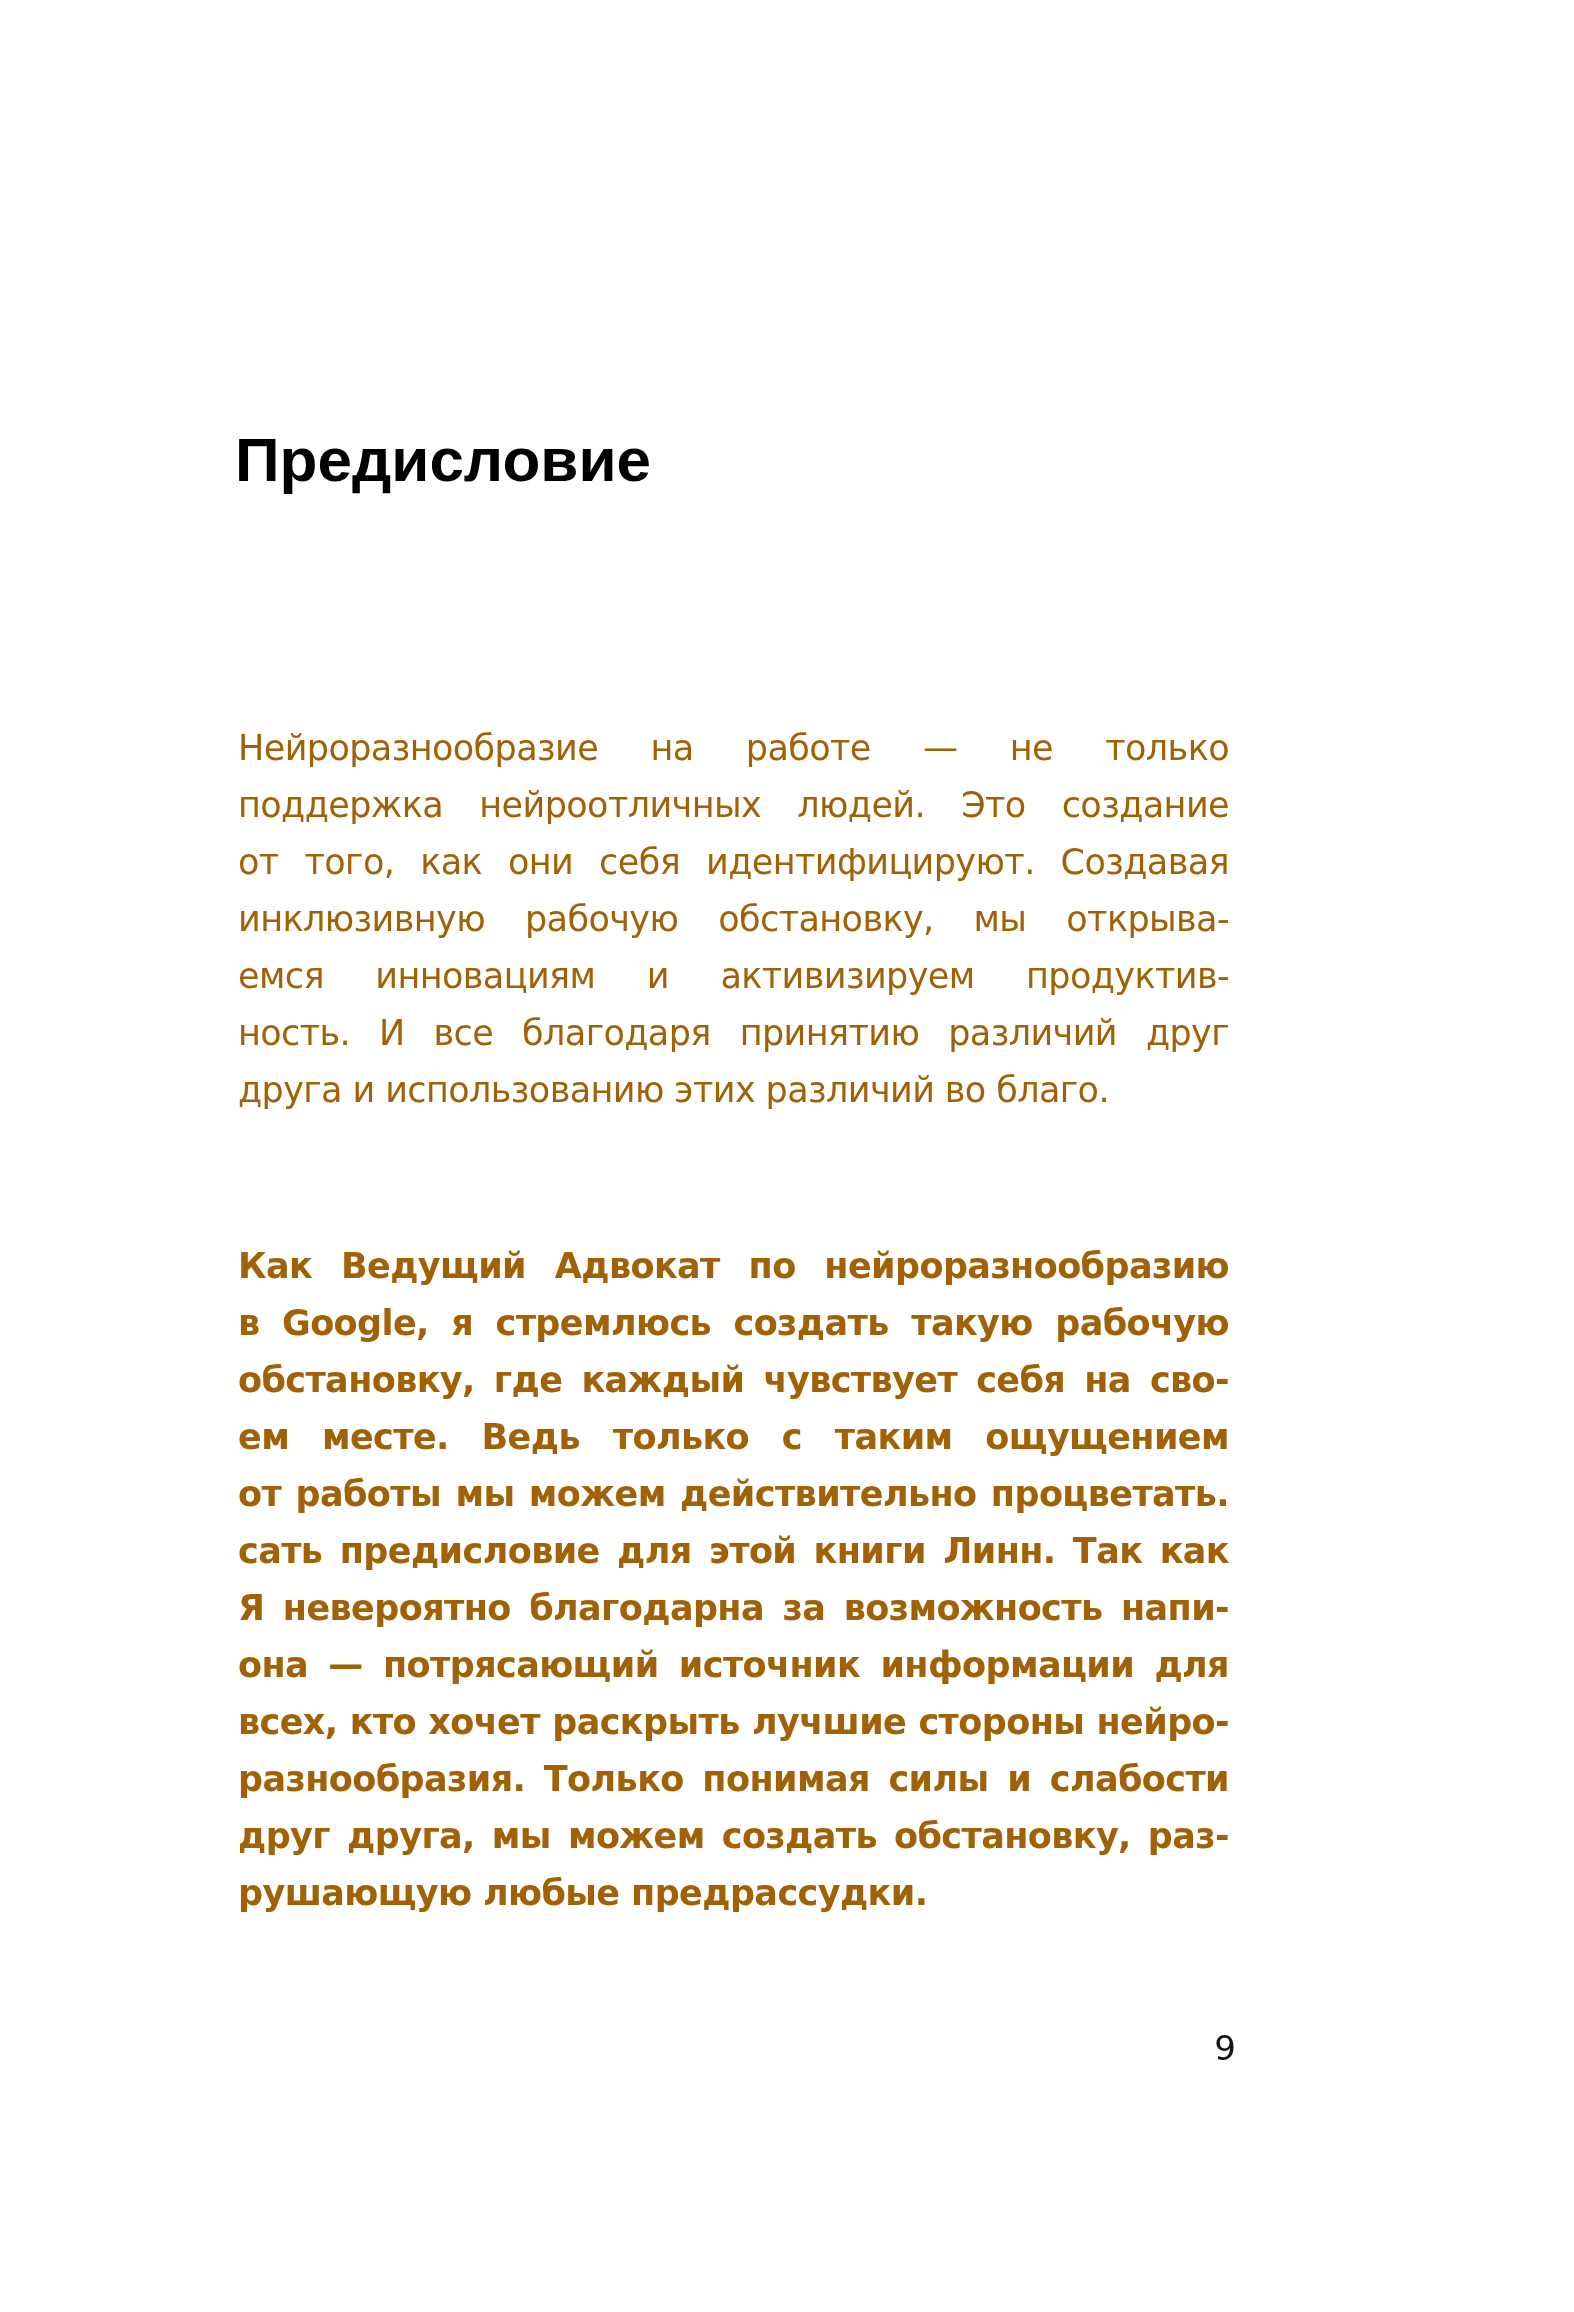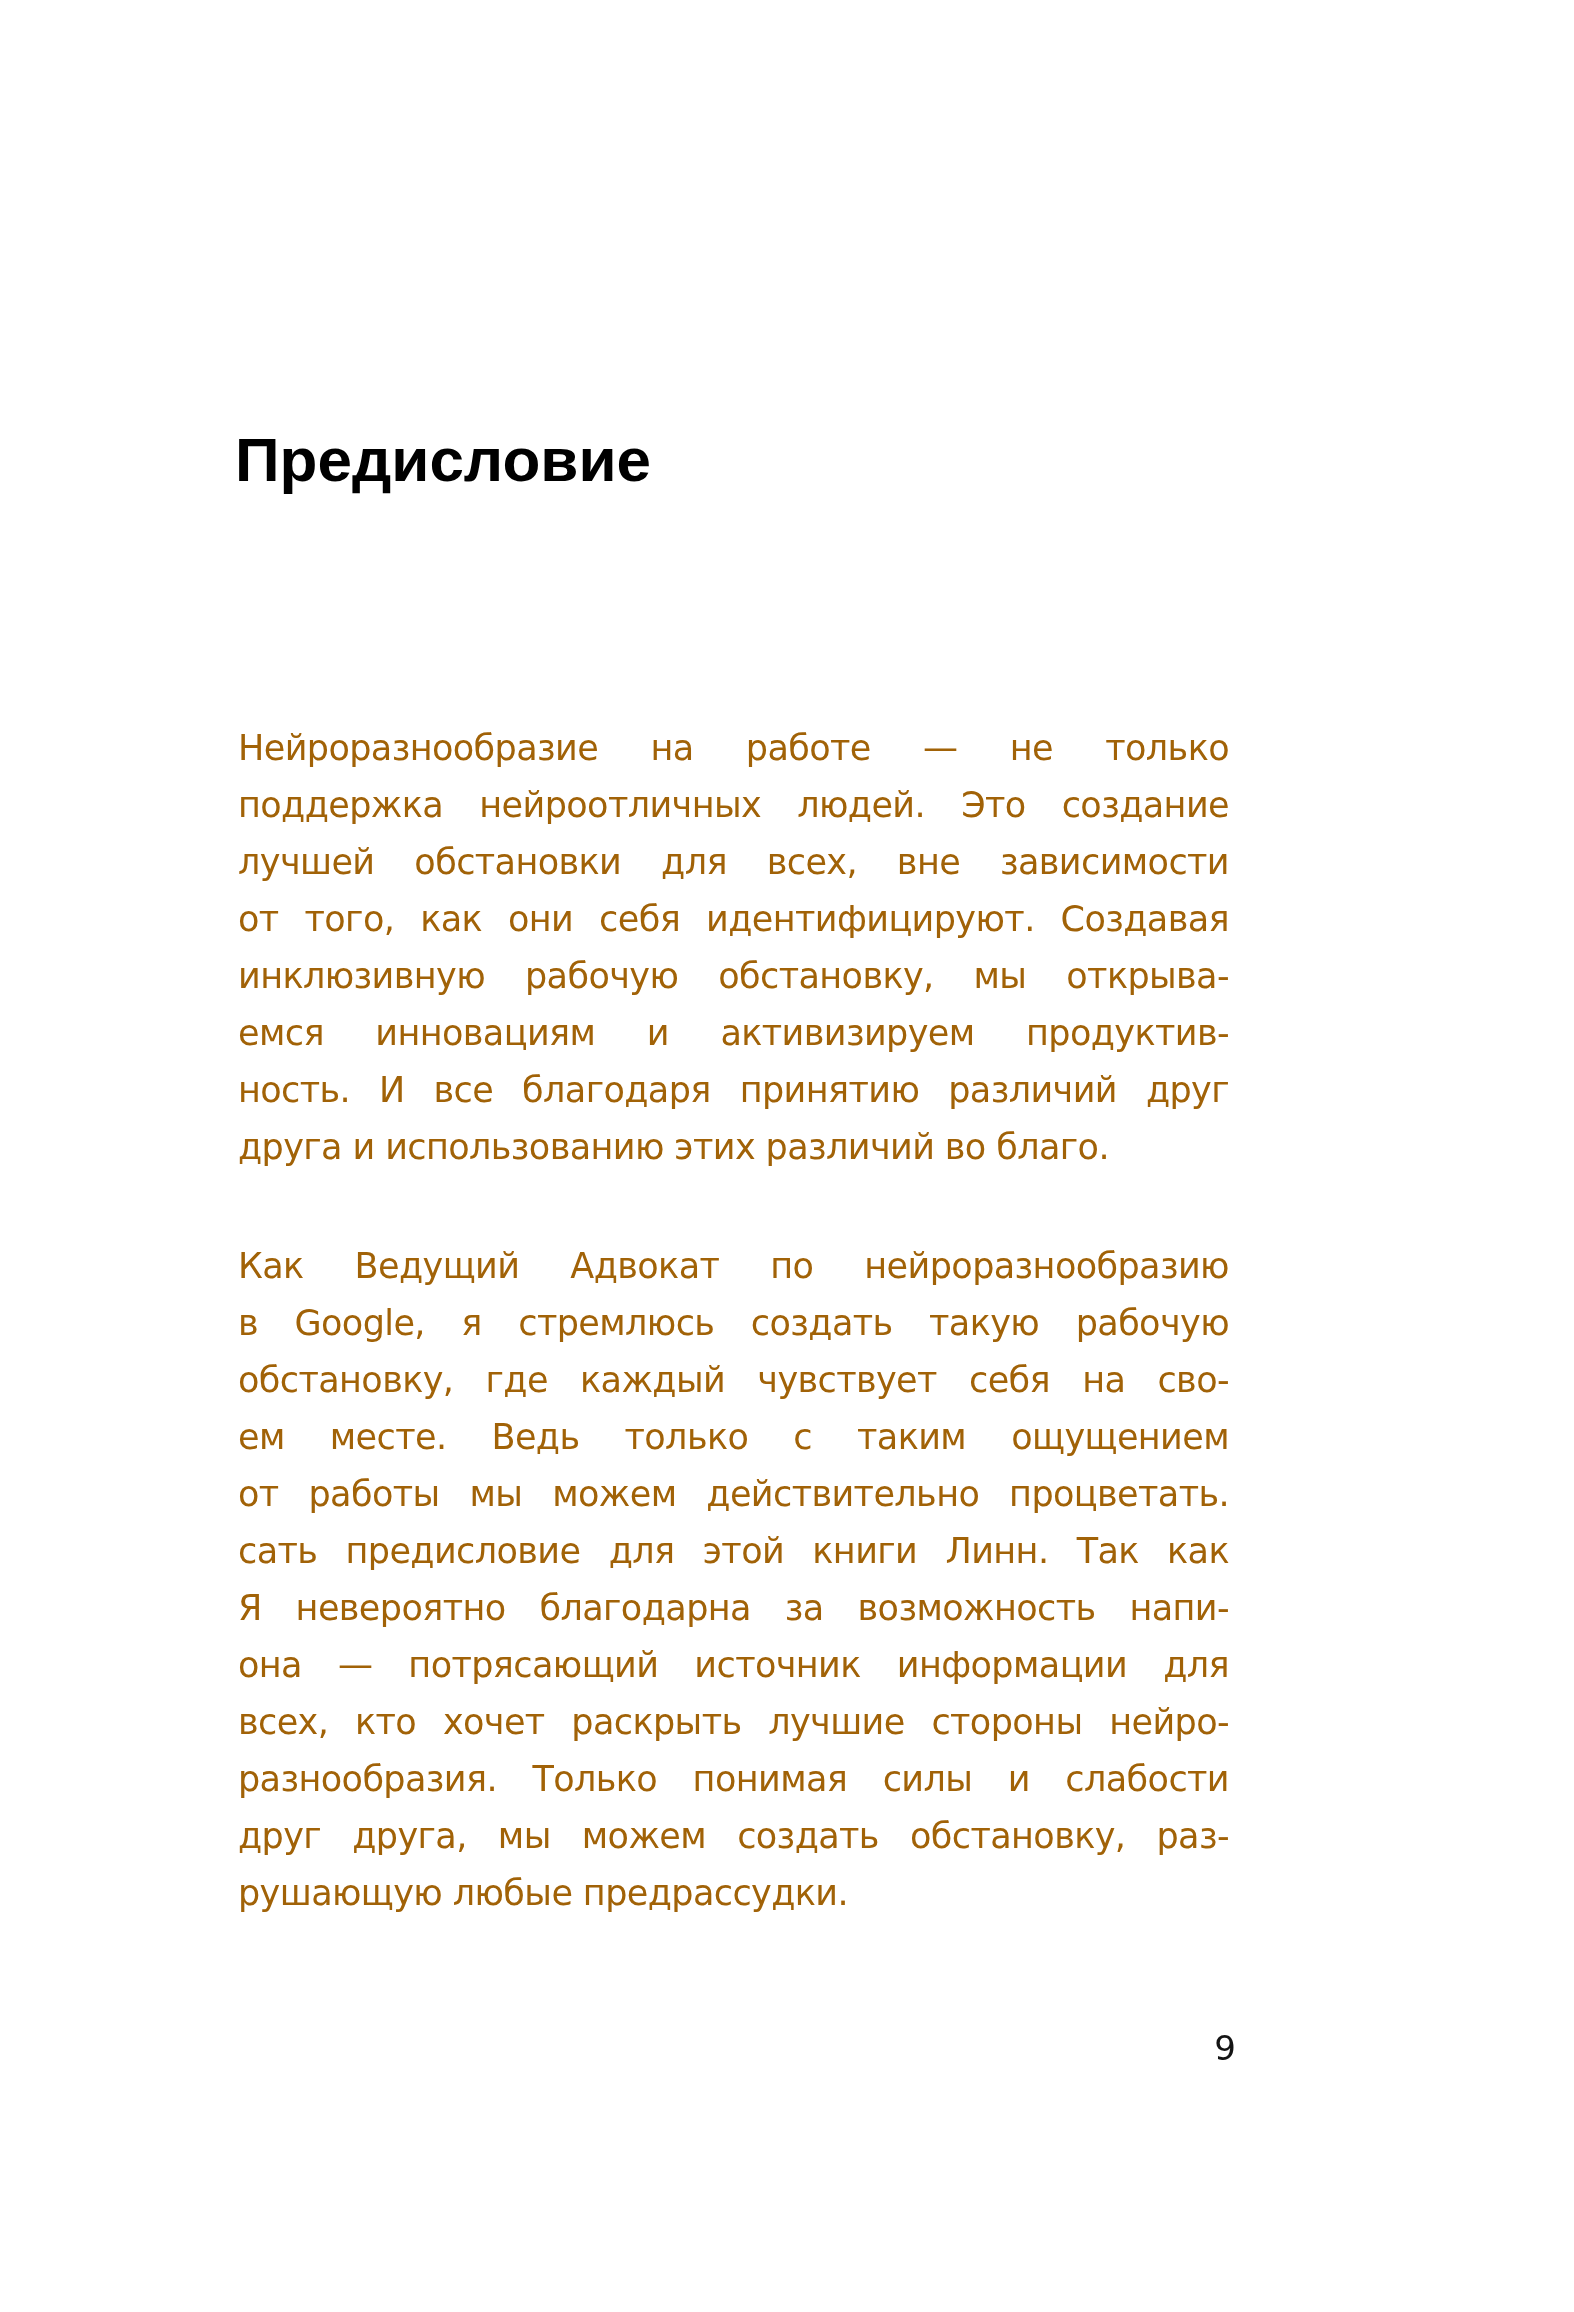--- a/index.html
+++ b/index.html
@@ -14,36 +14,35 @@
     .body-text {
       position: absolute; left: 238px; width: 991px;
       font-family: "DejaVu Sans", sans-serif; font-weight: normal;
       font-size: 35px; line-height: 57px; color: #a16207;
       letter-spacing: -0.6px;
       margin: 0;
     }
     .line { display: block; white-space: nowrap; text-align: justify; text-align-last: justify; height: 57px; }
     .line.last { text-align-last: left; }
     .p1 { top: 720px; }
-    .p2 { top: 1238px; }
+    .p2 { top: 1238px; font-weight: bold; }
     .page-number {
       position: absolute; left: 1208px; top: 2028px; width: 28px; text-align: right;
       font-family: "DejaVu Sans", sans-serif; font-size: 34px; color: #141414;
     }
   </style>
 </head>
 <body>
 
 <div class="page">
   <h1 class="title">Предисловие</h1>
 
   <div class="body-text p1">
     <span class="line">Нейроразнообразие на работе — не только</span>
     <span class="line">поддержка нейроотличных людей. Это создание</span>
-    <span class="line">лучшей обстановки для всех, вне зависимости</span>
     <span class="line">от того, как они себя идентифицируют. Создавая</span>
     <span class="line">инклюзивную рабочую обстановку, мы открыва-</span>
     <span class="line">емся инновациям и активизируем продуктив-</span>
     <span class="line">ность. И все благодаря принятию различий друг</span>
     <span class="line last">друга и использованию этих различий во благо.</span>
   </div>
 
   <div class="body-text p2">
     <span class="line">Как Ведущий Адвокат по нейроразнообразию</span>
     <span class="line">в Google, я стремлюсь создать такую рабочую</span>

